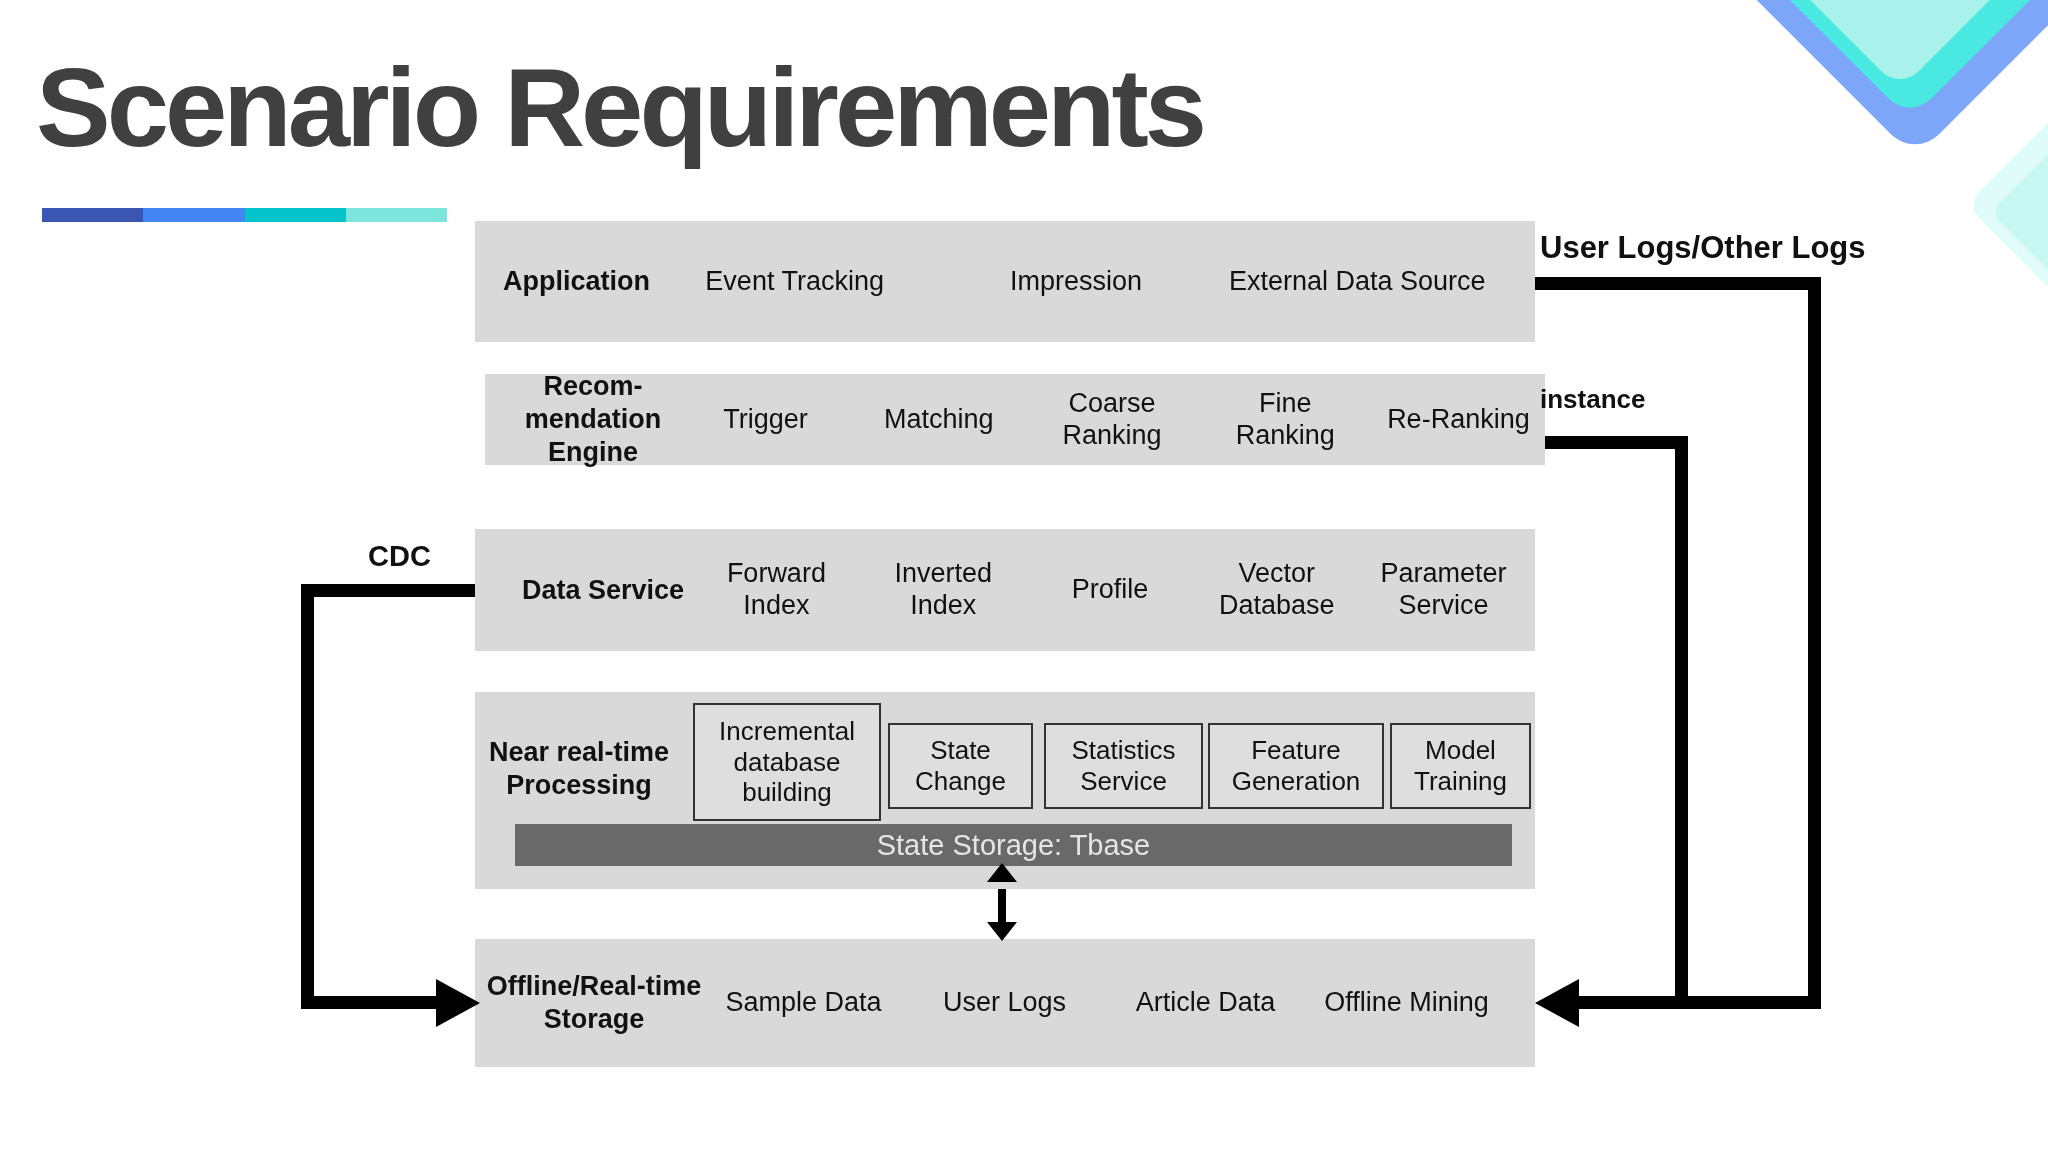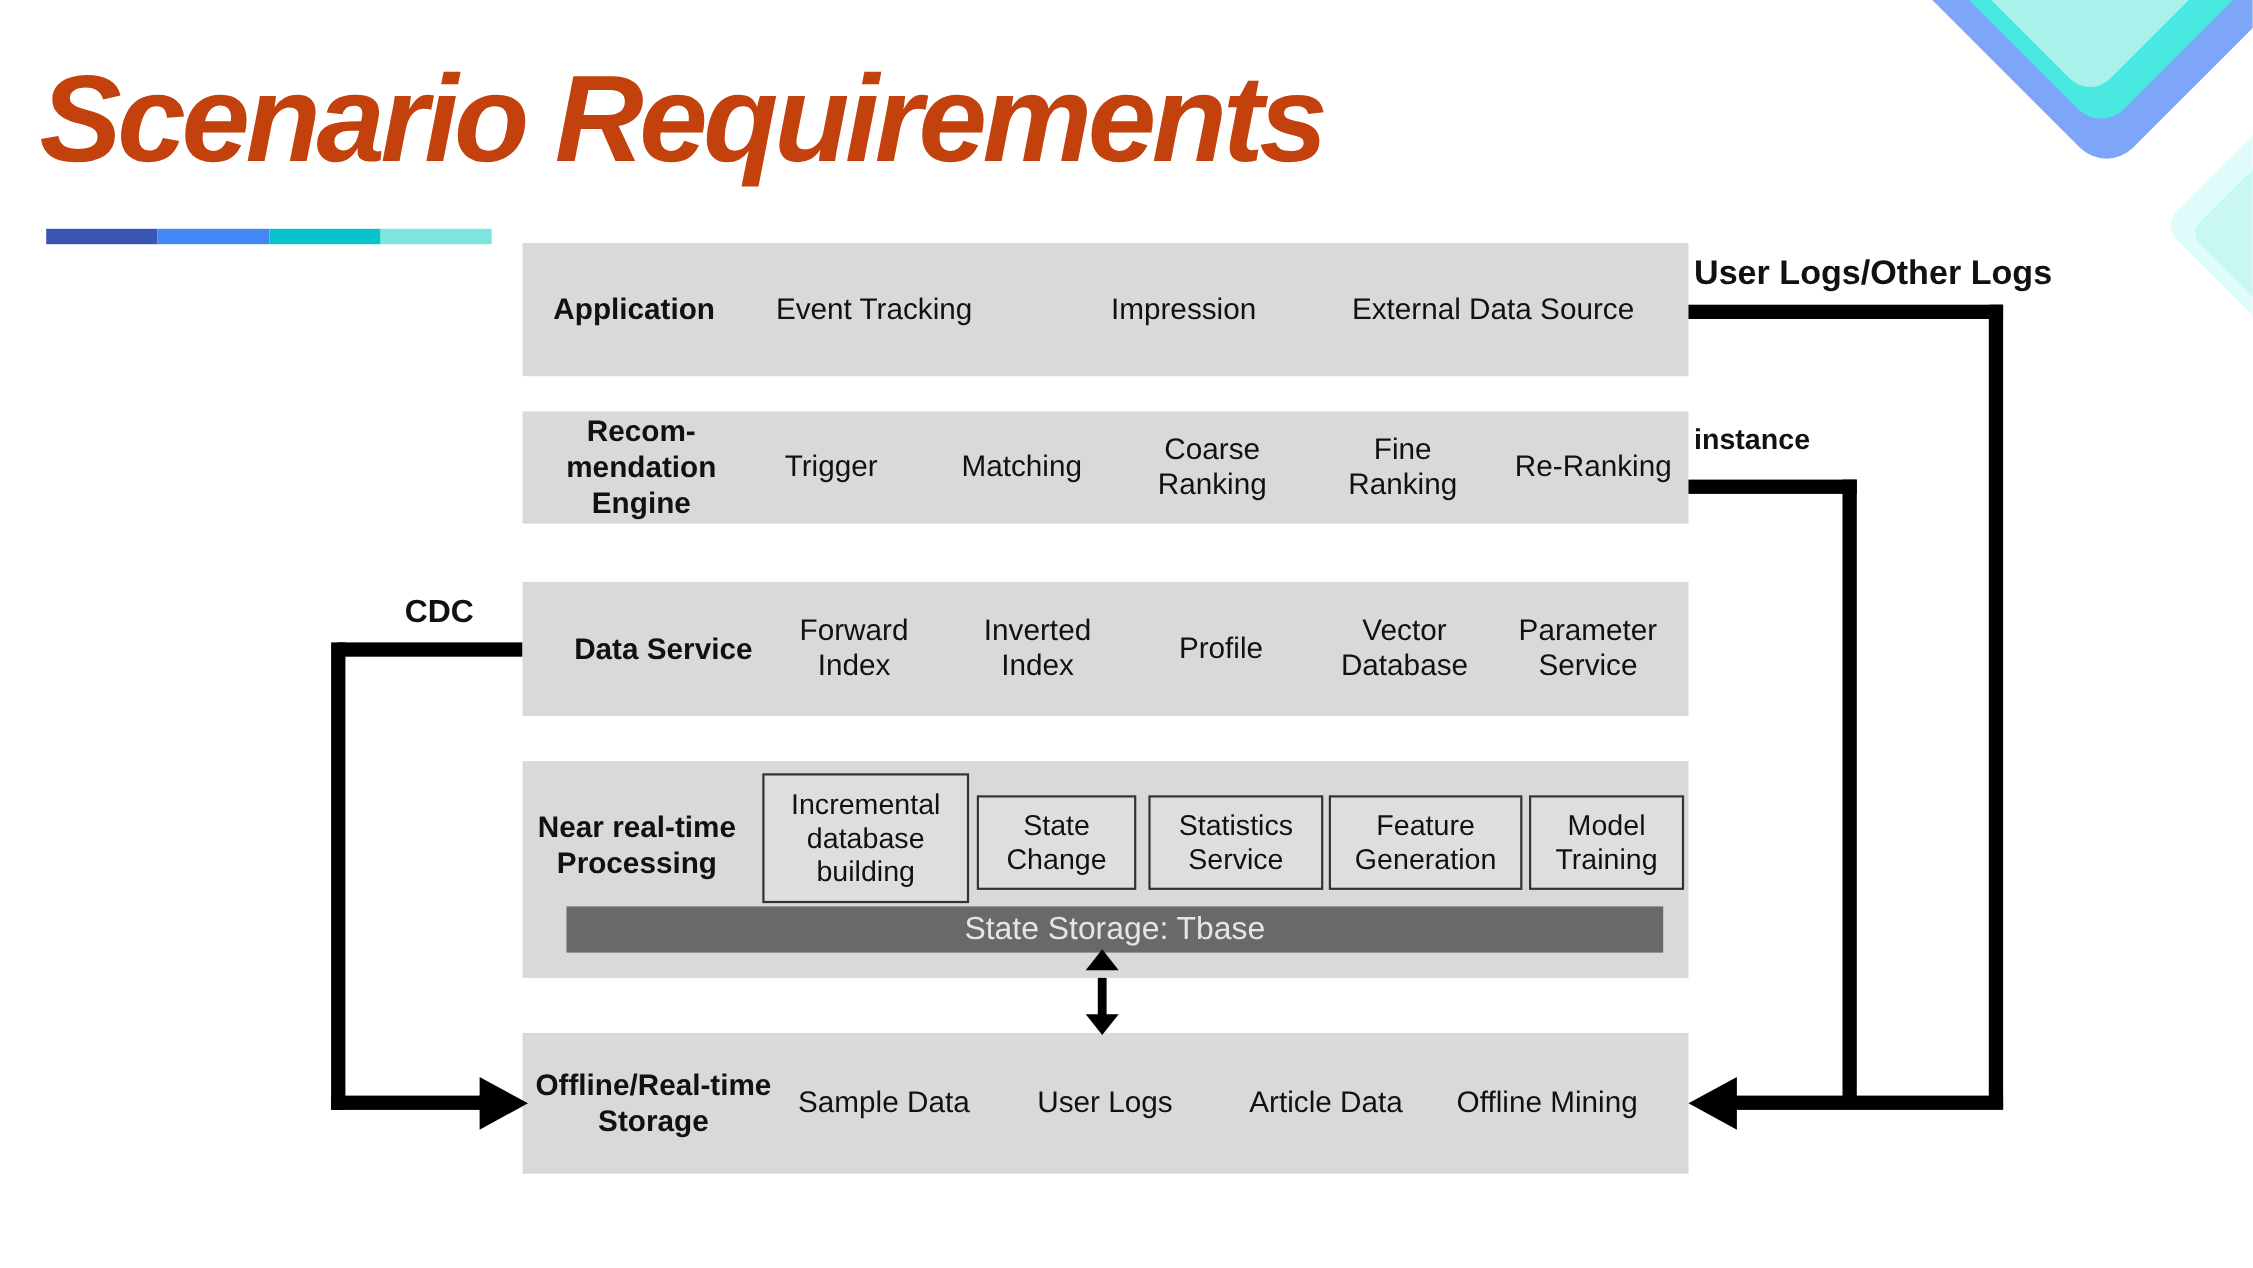--- a/index.html
+++ b/index.html
@@ -24,21 +24,21 @@
   .accent-bar span{flex:1;height:100%;}
   
   .row{
     position:absolute;left:475px;width:1060px;display:flex;align-items:center;
     z-index:3;font-size:27px;line-height:1.18;
   }
   .row-label{font-weight:bold;text-align:center;flex:none;white-space:pre-line;line-height:1.22;}
   .row-items{flex:1;display:flex;align-items:center;}
   .item{flex:1;text-align:center;white-space:pre-line;}
   .r1{top:221px;height:121px;}
-  .r2{top:374px;height:102px;}
+  .r2{top:374px;height:91px;margin-left:10px;}
   .r3{top:529px;height:122px;}
   .r4{top:692px;height:197px;display:block;}
   .r5{top:939px;height:128px;}
   .r1 .row-label{margin-left:24px;width:155px;}
   .r1 .row-items{padding-right:37px;}
   .r2 .row-label{margin-left:22px;width:172px;}
   .r2 .row-items{}
   .r3 .row-label{margin-left:38px;width:180px;}
   .r3 .row-items{padding-right:8px;}
   .r5 .row-label{margin-left:10px;width:218px;}
@@ -87,21 +87,21 @@
 <div class="canvas">
 
   <div class="decor">
     <div class="diamond d1" style="background: rgb(126, 166, 248);"></div>
     <div class="diamond d2" style="background: rgb(73, 232, 225);"></div>
     <div class="diamond d3" style="background: rgb(169, 242, 236);"></div>
     <div class="diamond d4" style="background: rgb(224, 252, 250);"></div>
     <div class="diamond d5" style="background: rgb(201, 247, 241);"></div>
   </div>
 
-  <h1 class="title" style="color: #c2410c; font-style: italic;">Scenario Requirements</h1>
+  <h1 class="title" style="color: #404040;">Scenario Requirements</h1>
   <div class="accent-bar">
     <span style="background: rgb(59, 85, 179);"></span>
     <span style="background: rgb(68, 134, 244);"></span>
     <span style="background: rgb(6, 195, 204);"></span>
     <span style="background: rgb(124, 229, 220);"></span>
   </div>
 
   <div class="row r1" style="background: rgb(217, 217, 217);">
     <div class="row-label">Application</div>
     <div class="row-items">

